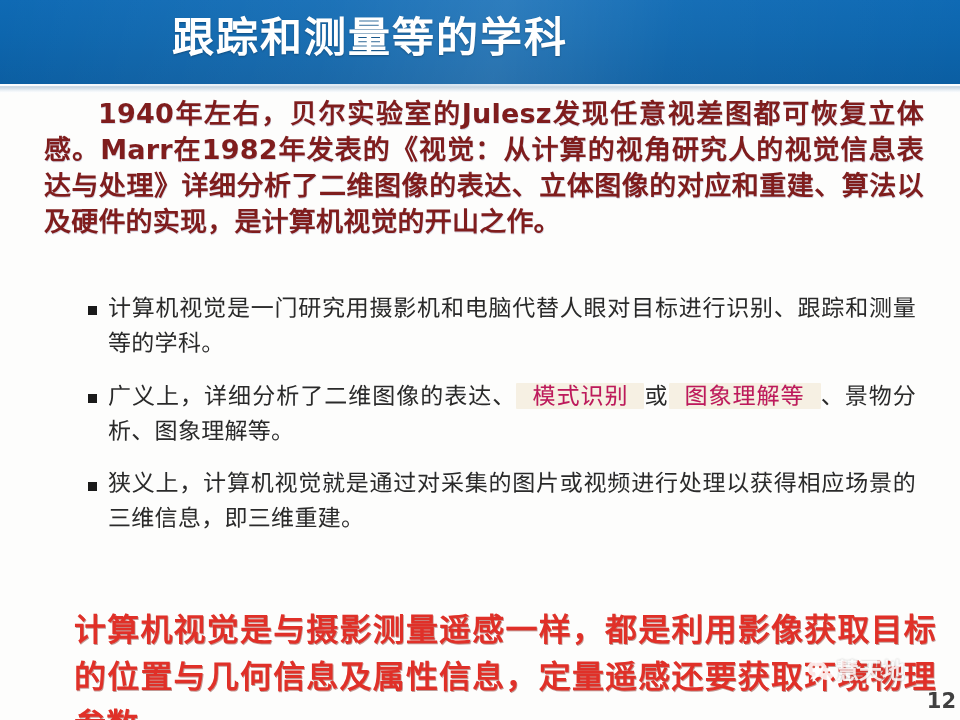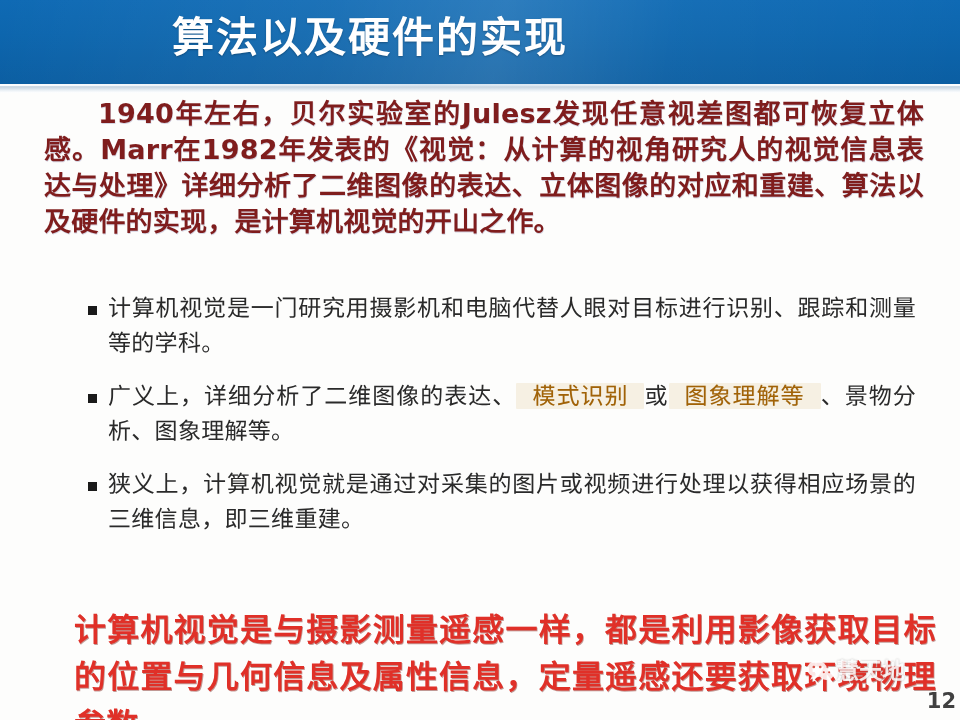--- a/index.html
+++ b/index.html
@@ -97,31 +97,31 @@
     position: relative;
     display: block;
     padding-left: 22px;
     margin-bottom: 18px;
     font-size: 23px;
     color: #2a2a2a;
     line-height: 1.52;
     letter-spacing: 0.3px;
     text-align: justify;
   }
-  .bullet-item:last-child { margin-bottom: 16px; }
+  .bullet-item:last-child { margin-bottom: 16px; font-family: Liberation Serif, serif; }
   .bullet-marker {
     position: absolute;
     left: 2px;
     top: 15px;
     width: 9px;
     height: 9px;
     background: #1a1a1a;
   }
   .hl {
-    color: #a16207;
+    color: #be185d;
     background: #f6f0e3;
     padding: 0 16px;
     border-radius: 1px;
     text-shadow: 0.4px 0.4px 0 rgba(200,180,130,0.45);
   }
 
   
   .red-note {
     position: absolute;
     left: 74px;
@@ -174,21 +174,21 @@
   }
 </style>
 </head>
 <body>
 
 <div id="slide">
 
   <div class="header-band"></div>
   <div class="header-sheen"></div>
   <div class="header-underline"></div>
-  <div class="slide-title">算法以及硬件的实现</div>
+  <div class="slide-title">跟踪和测量等的学科</div>
 
   <div class="intro-para">1940年左右，贝尔实验室的Julesz发现任意视差图都可恢复立体感。Marr在1982年发表的《视觉：从计算的视角研究人的视觉信息表达与处理》详细分析了二维图像的表达、立体图像的对应和重建、算法以及硬件的实现，是计算机视觉的开山之作。</div>
 
   <div class="bullet-list">
 
     <div class="bullet-item">
       <span class="bullet-marker"></span>
       <span>计算机视觉是一门研究用摄影机和电脑代替人眼对目标进行识别、跟踪和测量等的学科。</span>
     </div>
 

